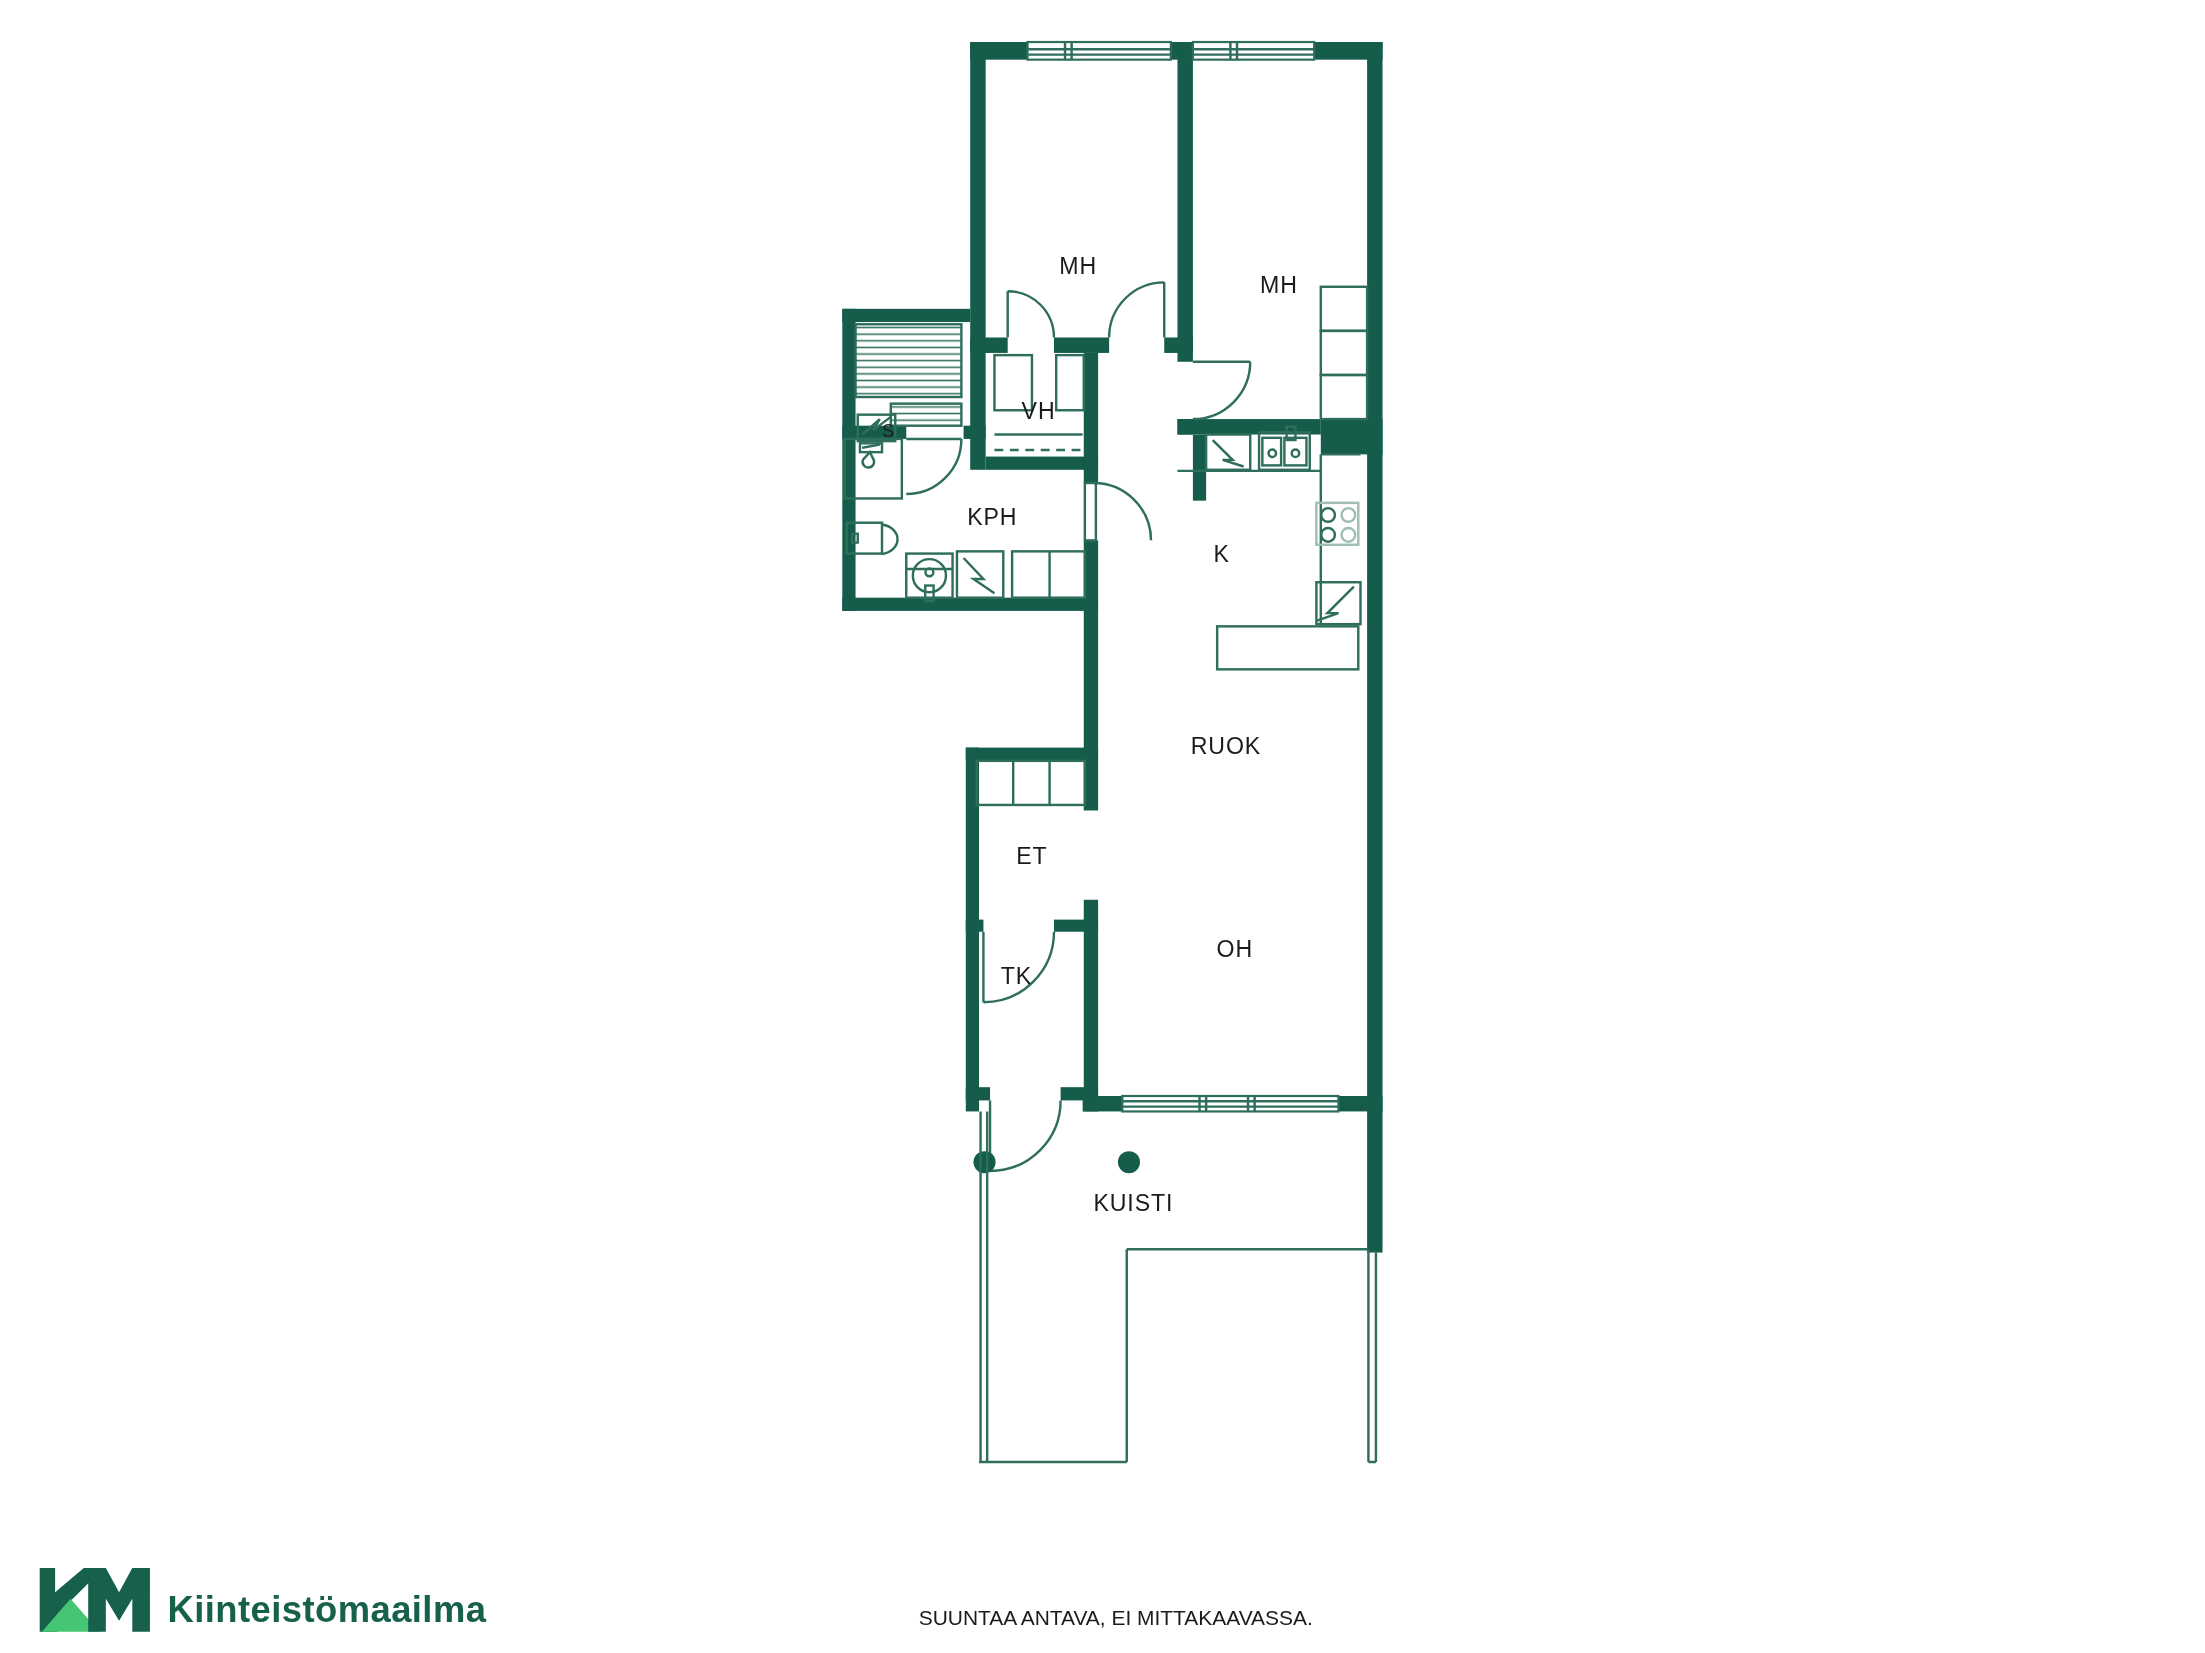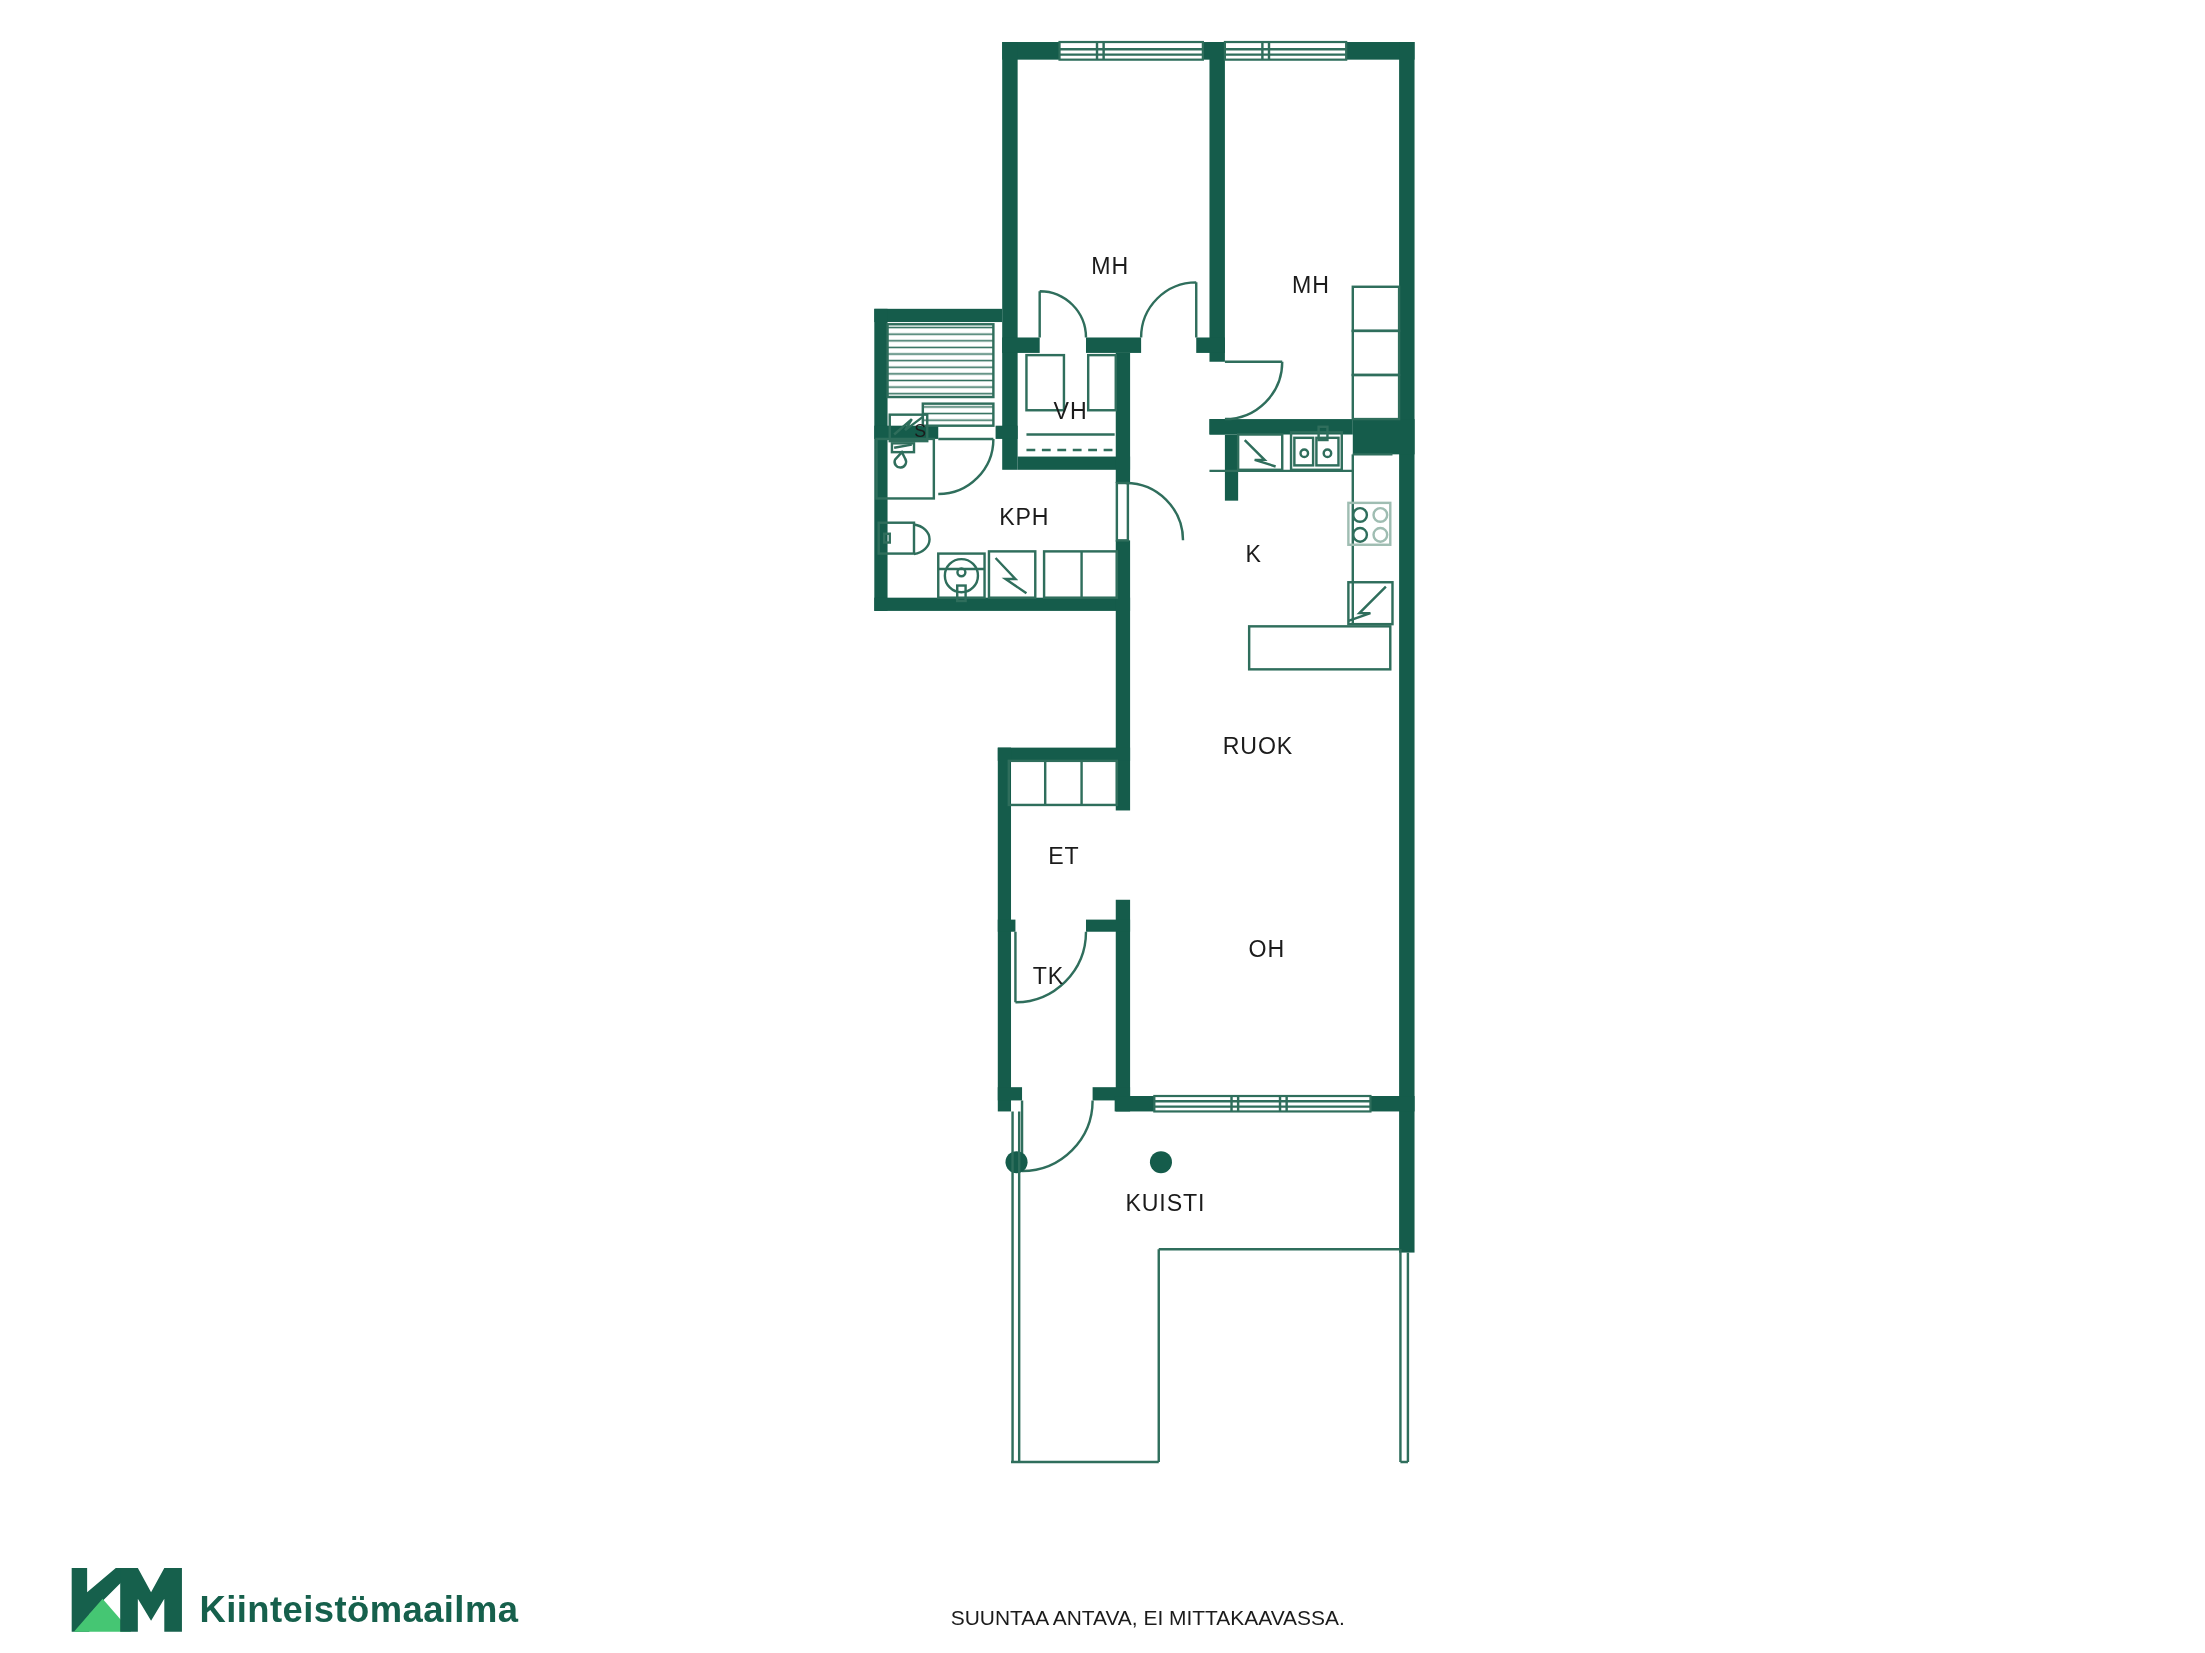--- a/index.html
+++ b/index.html
@@ -1,21 +1,21 @@
 <!DOCTYPE html>
 <html style="--wall: #155C4B; --line: #2F6E5C; --lineLight: #9FBDB2; --text: #1B1B1B; --logoDark: #16604C; --logoLight: #45C673; --bg: #FFFFFF;font-size:8.8px"><head>
 <meta charset="utf-8">
 <style>
   :root{
     --wall:#155C4B; --line:#2F6E5C; --lineLight:#9FBDB2; --text:#1B1B1B;
     --logoDark:#16604C; --logoLight:#45C673; --bg:#FFFFFF;
   }
   html,body{margin:0;padding:0;background:var(--bg);}
   #stage{position:relative;width:1771px;height:1654px;background:var(--bg);overflow:hidden;
-         font-family:"Liberation Sans",sans-serif;padding-left:32px;}
+         font-family:"Liberation Sans",sans-serif;}
   svg{display:block}
   .wall{fill:var(--wall);stroke:none}
   .thin{stroke:var(--line);stroke-width:1.1;fill:none}
   .thinL{stroke:var(--lineLight);stroke-width:1.1;fill:none}
   .winbox{fill:#fff;stroke:var(--line);stroke-width:1}
   .leaf{fill:#fff;stroke:var(--line);stroke-width:1.1}
   .hatchrect{fill:url(#hatch);stroke:var(--line);stroke-width:1.1}
   .dot{fill:var(--wall)}
   .roomlbl{fill:var(--text);font-family:"Liberation Sans",sans-serif;font-size:10.5px;
            text-anchor:middle;letter-spacing:.4px}

